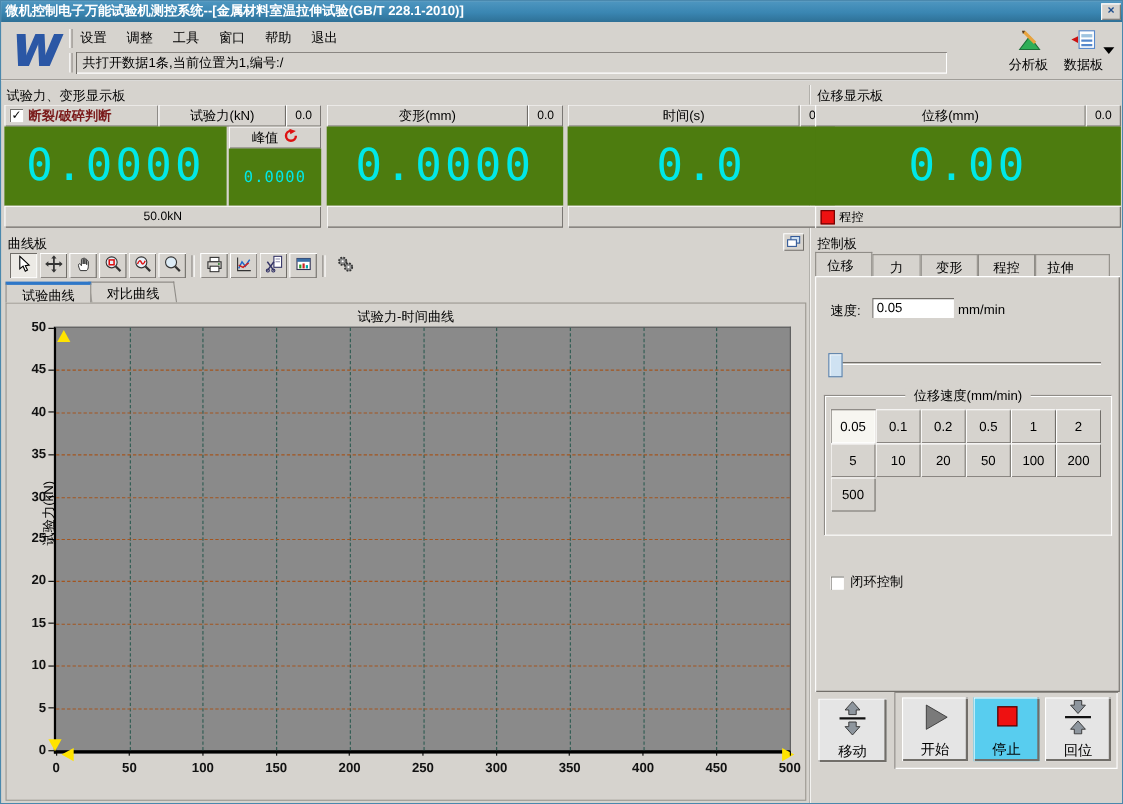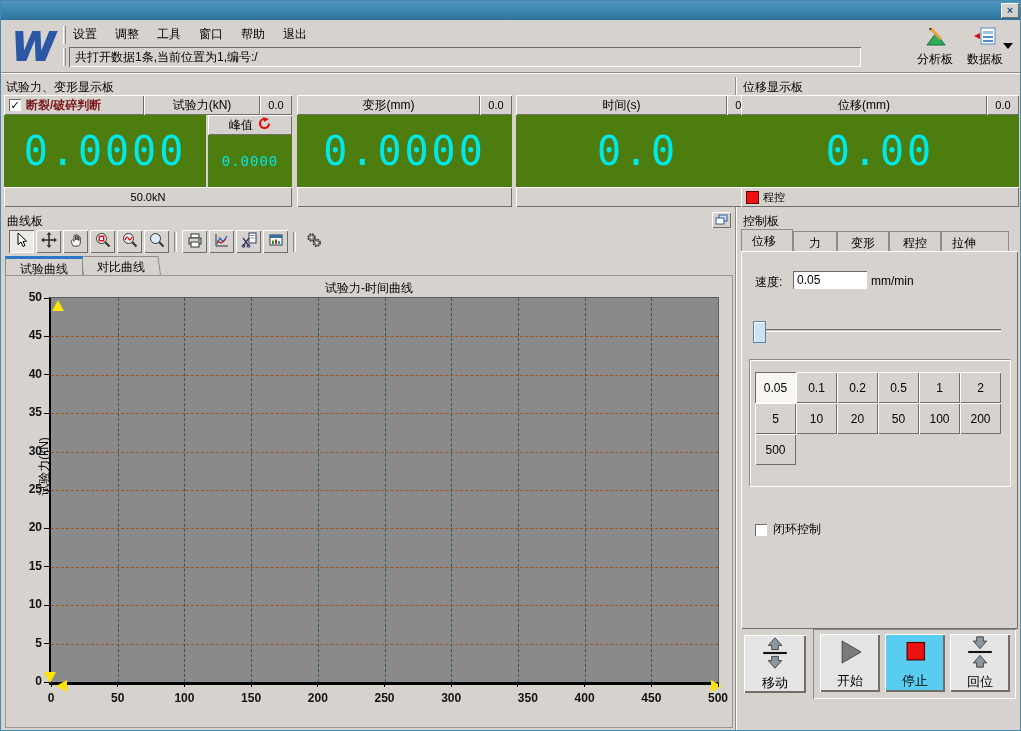--- a/index.html
+++ b/index.html
@@ -109,20 +109,21 @@
   .bigbtn.stop{background:#58cdef;}
   .btn-frame{position:absolute;left:74px;top:418px;width:203px;height:70px;
     box-shadow:inset 1px 1px 0 #8f8c87, inset -1px -1px 0 #fff;}
 </style>
 </head>
 <body>
 
 <div id="win">
 
   <div class="abs titlebar">
+    <span>微机控制电子万能试验机测控系统--[金属材料室温拉伸试验(GB/T 228.1-2010)]</span>
     <button class="closebtn"><span>×</span></button>
   </div>
 
   <div class="abs logo-box">
     <span class="logo-w">W</span>
   </div>
   <div class="abs grip" style="left:62px;top:25px;"></div>
   <div class="abs menubar" id="menubar">
       <div class="menu-item">设置</div>
       <div class="menu-item">调整</div>
@@ -357,21 +358,21 @@
           <div class="xtickm" style="left: 266.3px;"></div>
           <div class="xlab" style="left: 246.8px;">200</div>
           <div class="vgrid" style="left: 333.5px; border-left-color: rgb(44, 90, 80);"></div>
           <div class="xtickm" style="left: 333px;"></div>
           <div class="xlab" style="left: 313.5px;">250</div>
           <div class="vgrid" style="left: 400.2px; border-left-color: rgb(44, 90, 80);"></div>
           <div class="xtickm" style="left: 399.7px;"></div>
           <div class="xlab" style="left: 380.2px;">300</div>
           <div class="vgrid" style="left: 466.9px; border-left-color: rgb(44, 90, 80);"></div>
           <div class="xtickm" style="left: 466.4px;"></div>
-          <div class="xlab" style="left: 446.9px; text-align: right;">350</div>
+          <div class="xlab" style="left: 446.9px;">350</div>
           <div class="vgrid" style="left: 533.6px; border-left-color: rgb(44, 90, 80);"></div>
           <div class="xtickm" style="left: 533.1px;"></div>
           <div class="xlab" style="left: 513.6px;">400</div>
           <div class="vgrid" style="left: 600.3px; border-left-color: rgb(44, 90, 80);"></div>
           <div class="xtickm" style="left: 599.8px;"></div>
           <div class="xlab" style="left: 580.3px;">450</div>
           <div class="xtickm" style="left: 666.5px;"></div>
           <div class="xlab" style="left: 647px;">500</div>
           <div class="ytickm" style="top: 383.5px;"></div>
           <div class="ylab" style="top: 376px;">0</div>
@@ -420,20 +421,21 @@
 
     <div class="kcontent">
       <span style="position:absolute;left:14px;top:23px;">速度:</span>
       <input class="speedinput" value="0.05" style="">
       <span style="position:absolute;left:130px;top:23px;">mm/min</span>
 
       <div class="slider-track"></div>
       <div class="slider-thumb"></div>
 
       <div class="gbox">
+        <div class="gbox-legend"><span>位移速度(mm/min)</span></div>
         <div id="speedGrid" style="position:absolute;left:5px;top:12px;width:248px;display:flex;flex-wrap:wrap;gap:0;">
             <div class="speed-btn active">0.05</div>
             <div class="speed-btn">0.1</div>
             <div class="speed-btn">0.2</div>
             <div class="speed-btn">0.5</div>
             <div class="speed-btn">1</div>
             <div class="speed-btn">2</div>
             <div class="speed-btn">5</div>
             <div class="speed-btn">10</div>
             <div class="speed-btn">20</div>

